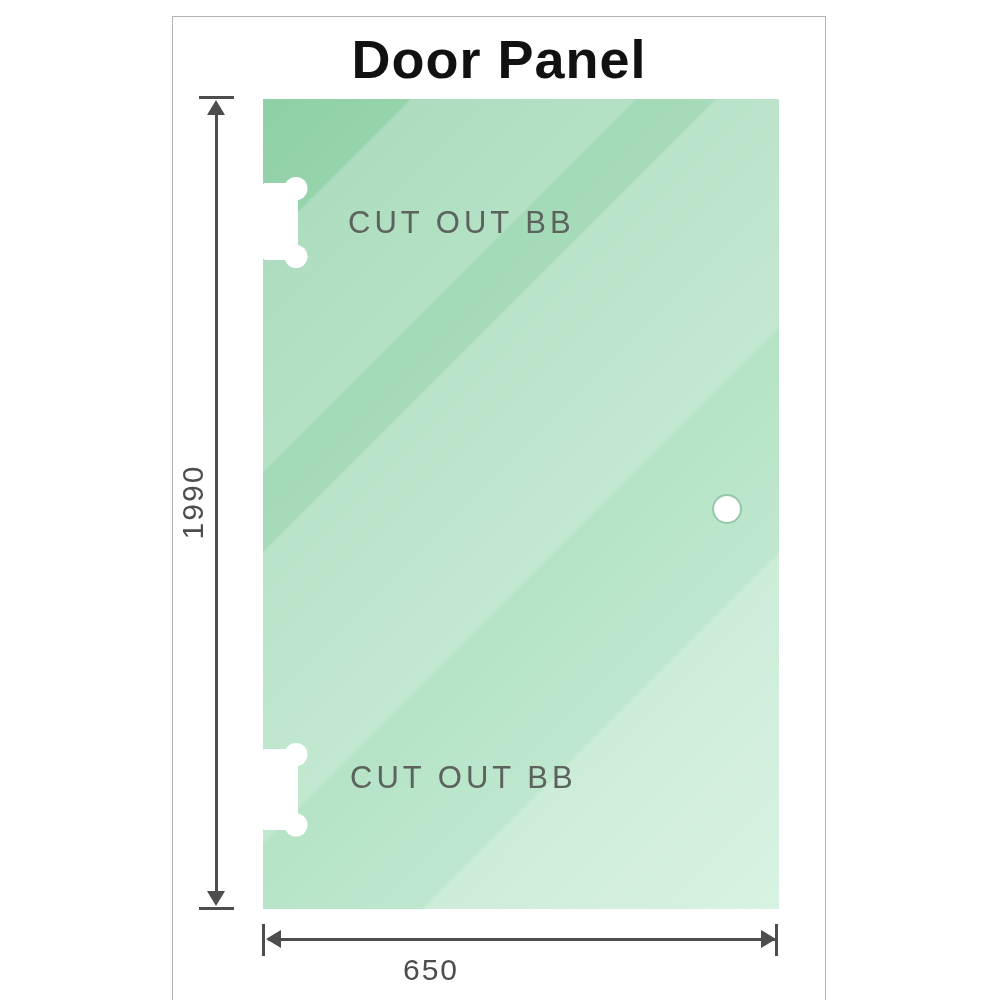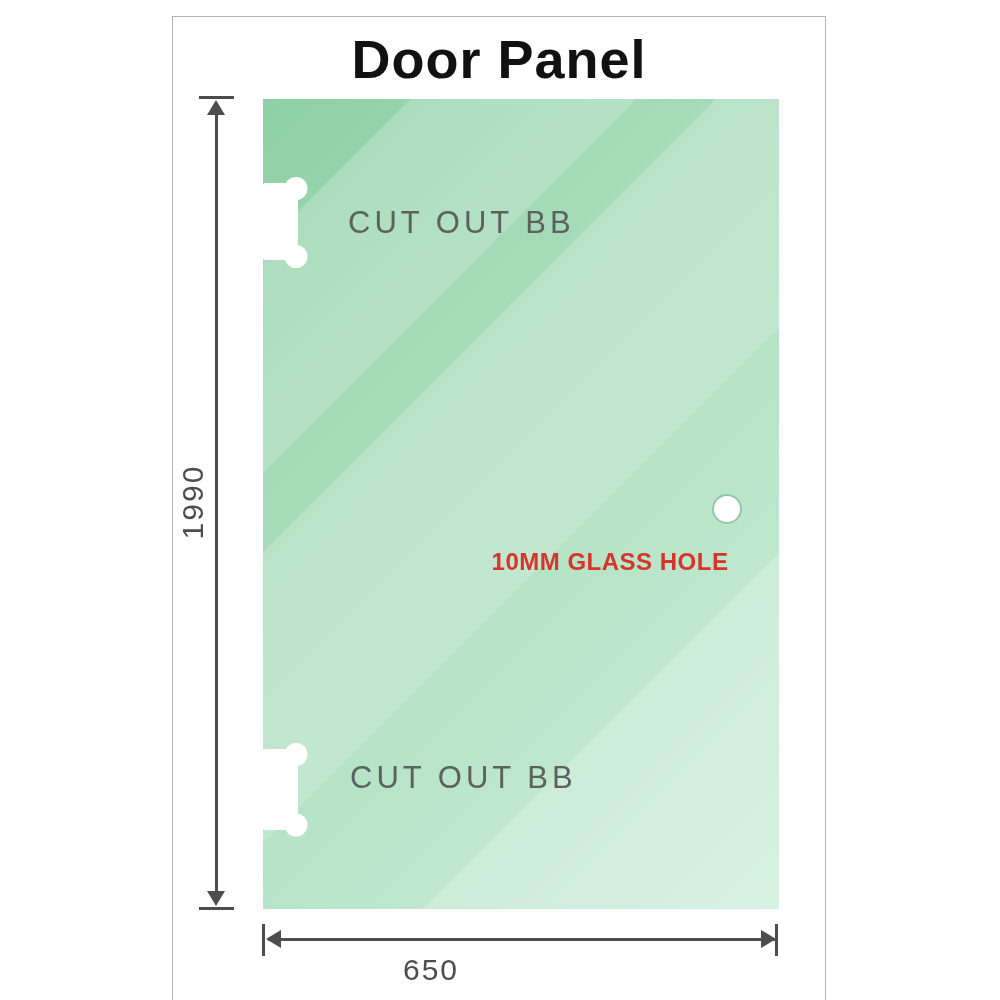--- a/index.html
+++ b/index.html
@@ -95,21 +95,20 @@
       <rect x="0" y="6" width="37" height="81" rx="5"></rect>
       <circle cx="35" cy="11.5" r="11.5"></circle>
       <circle cx="35" cy="82" r="11.5"></circle>
     </g>
   </svg>
 
   <div class="cutout-label cutout-label-top">CUT OUT BB</div>
   <div class="cutout-label cutout-label-bottom">CUT OUT BB</div>
 
   <div class="glass-hole"></div>
-  <div class="hole-label">10MM GLASS HOLE</div>
 
   <div>
     <div class="dim vdim-cap-top"></div>
     <div class="dim vdim-cap-bottom"></div>
     <div class="dim vdim-line"></div>
     <div class="arrow arrow-up"></div>
     <div class="arrow arrow-down"></div>
     <div class="height-label">1990</div>
   </div>
 

